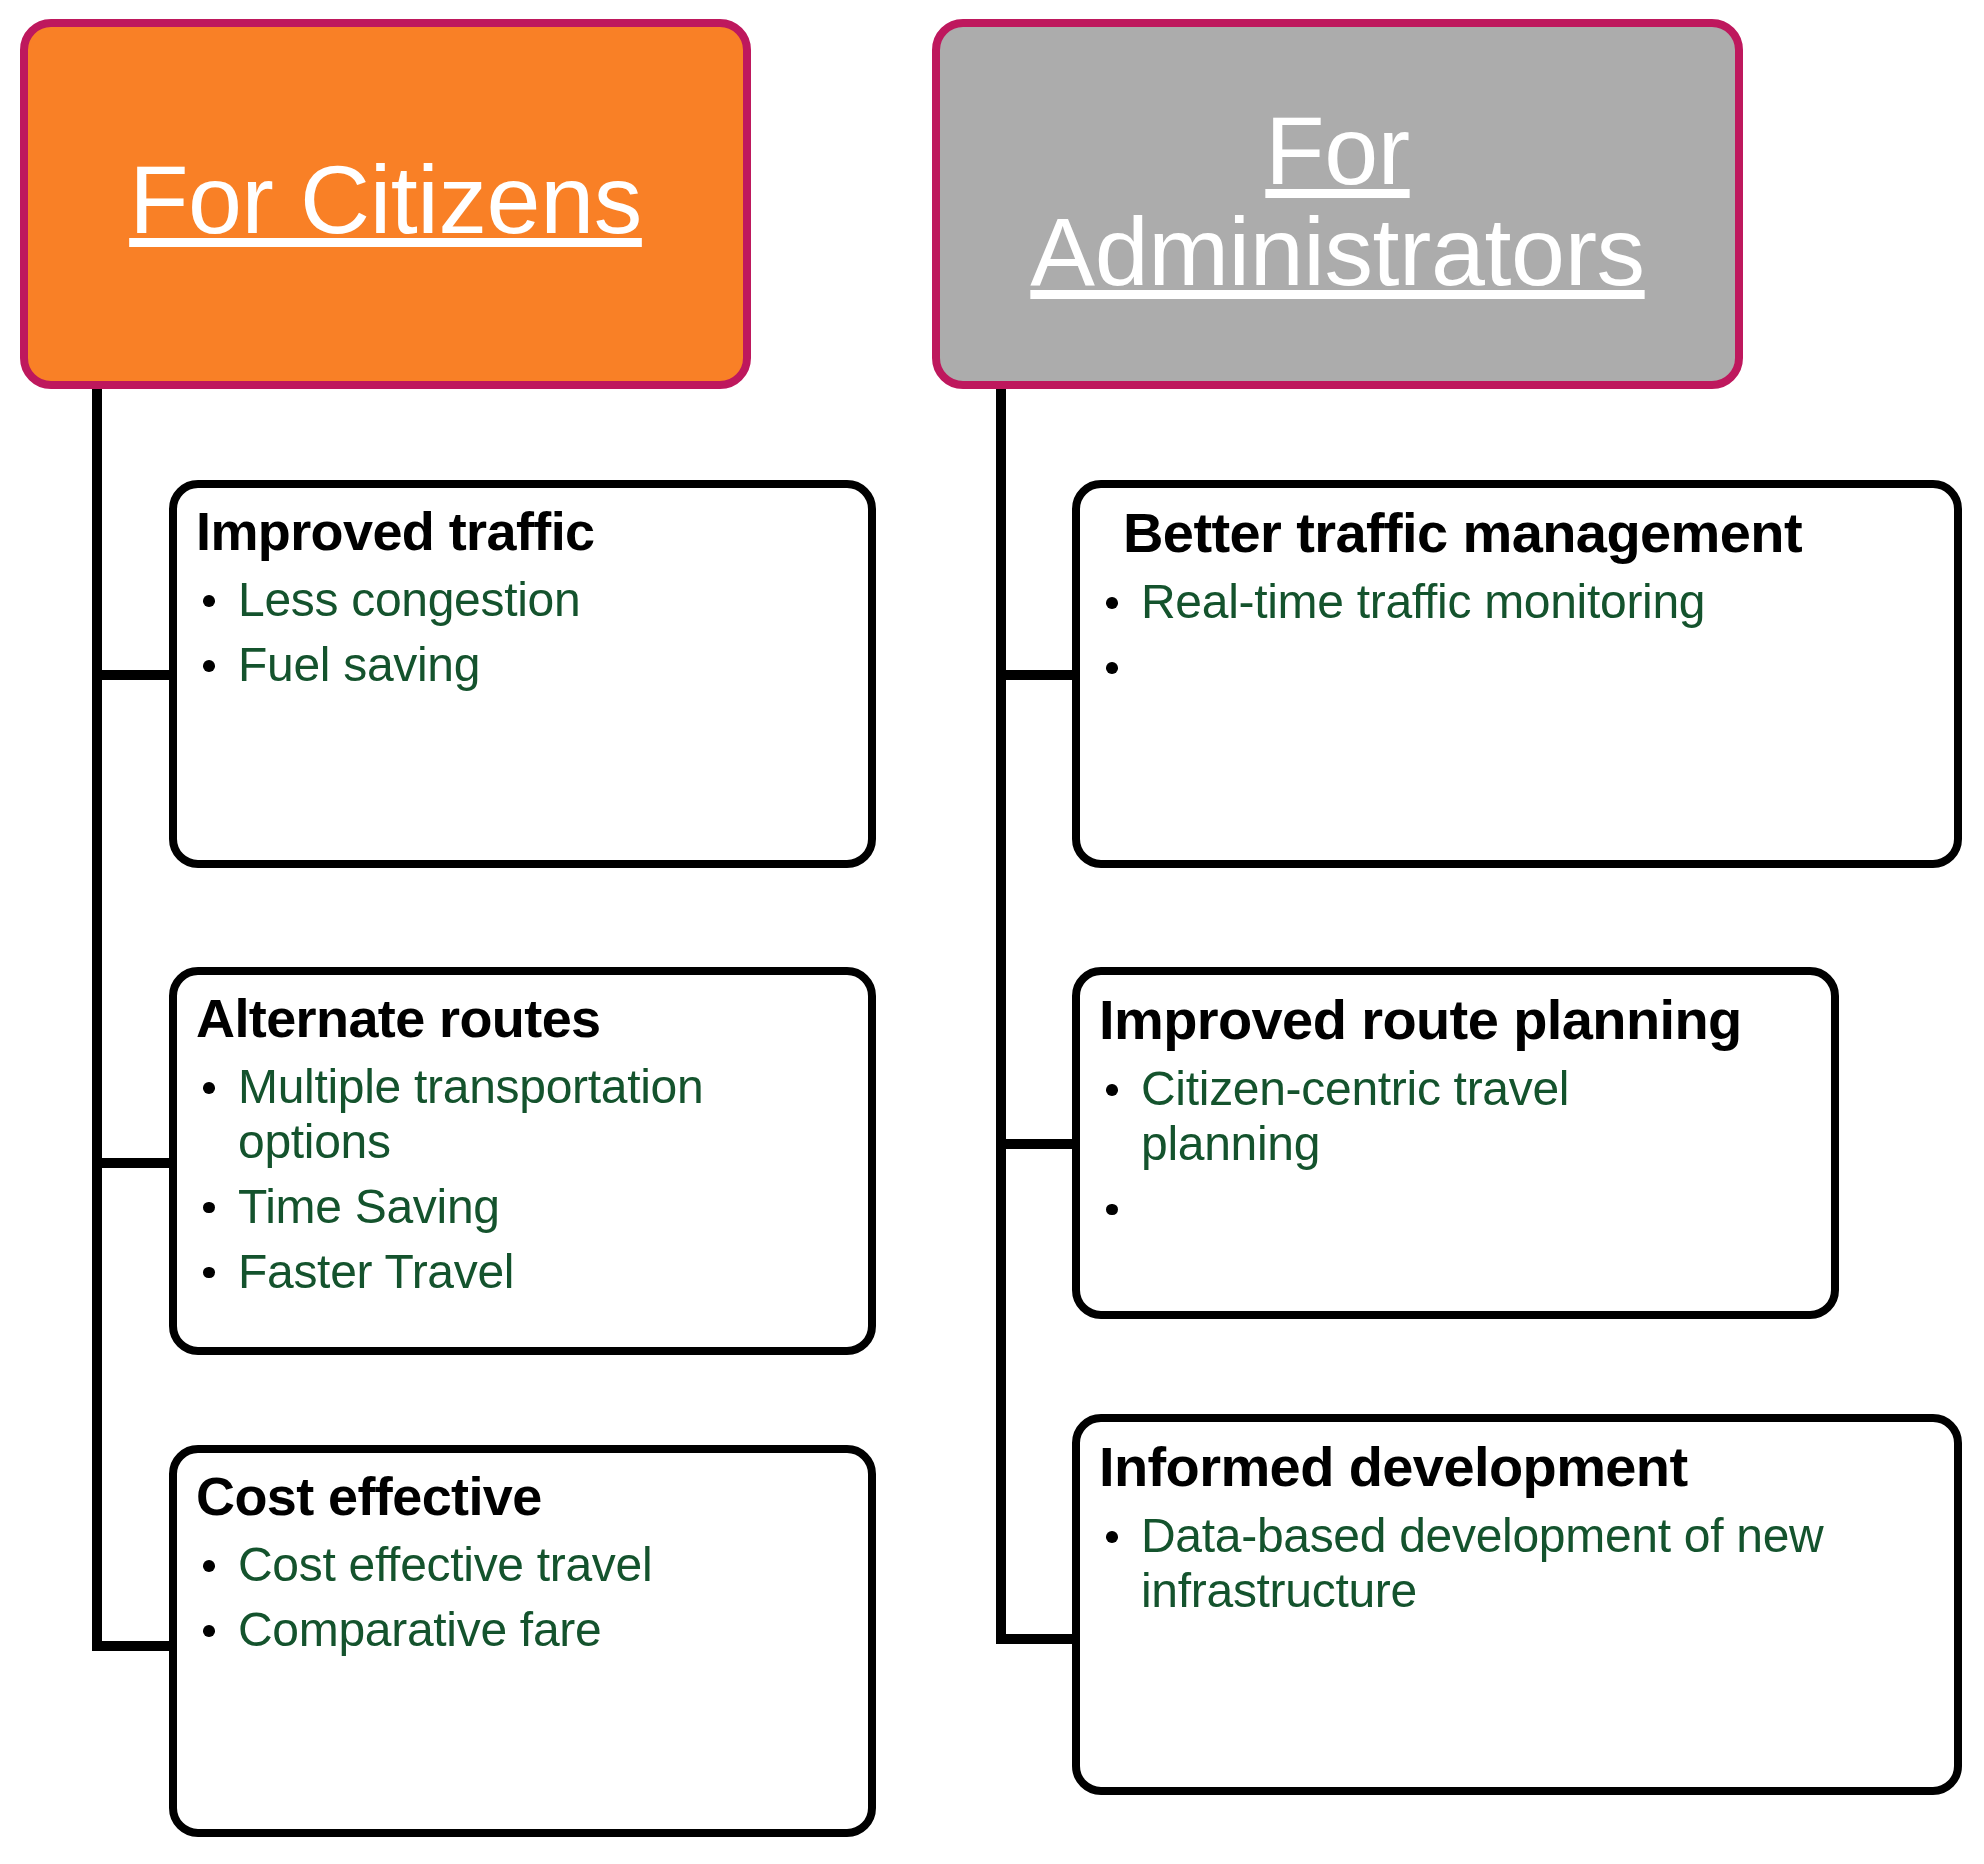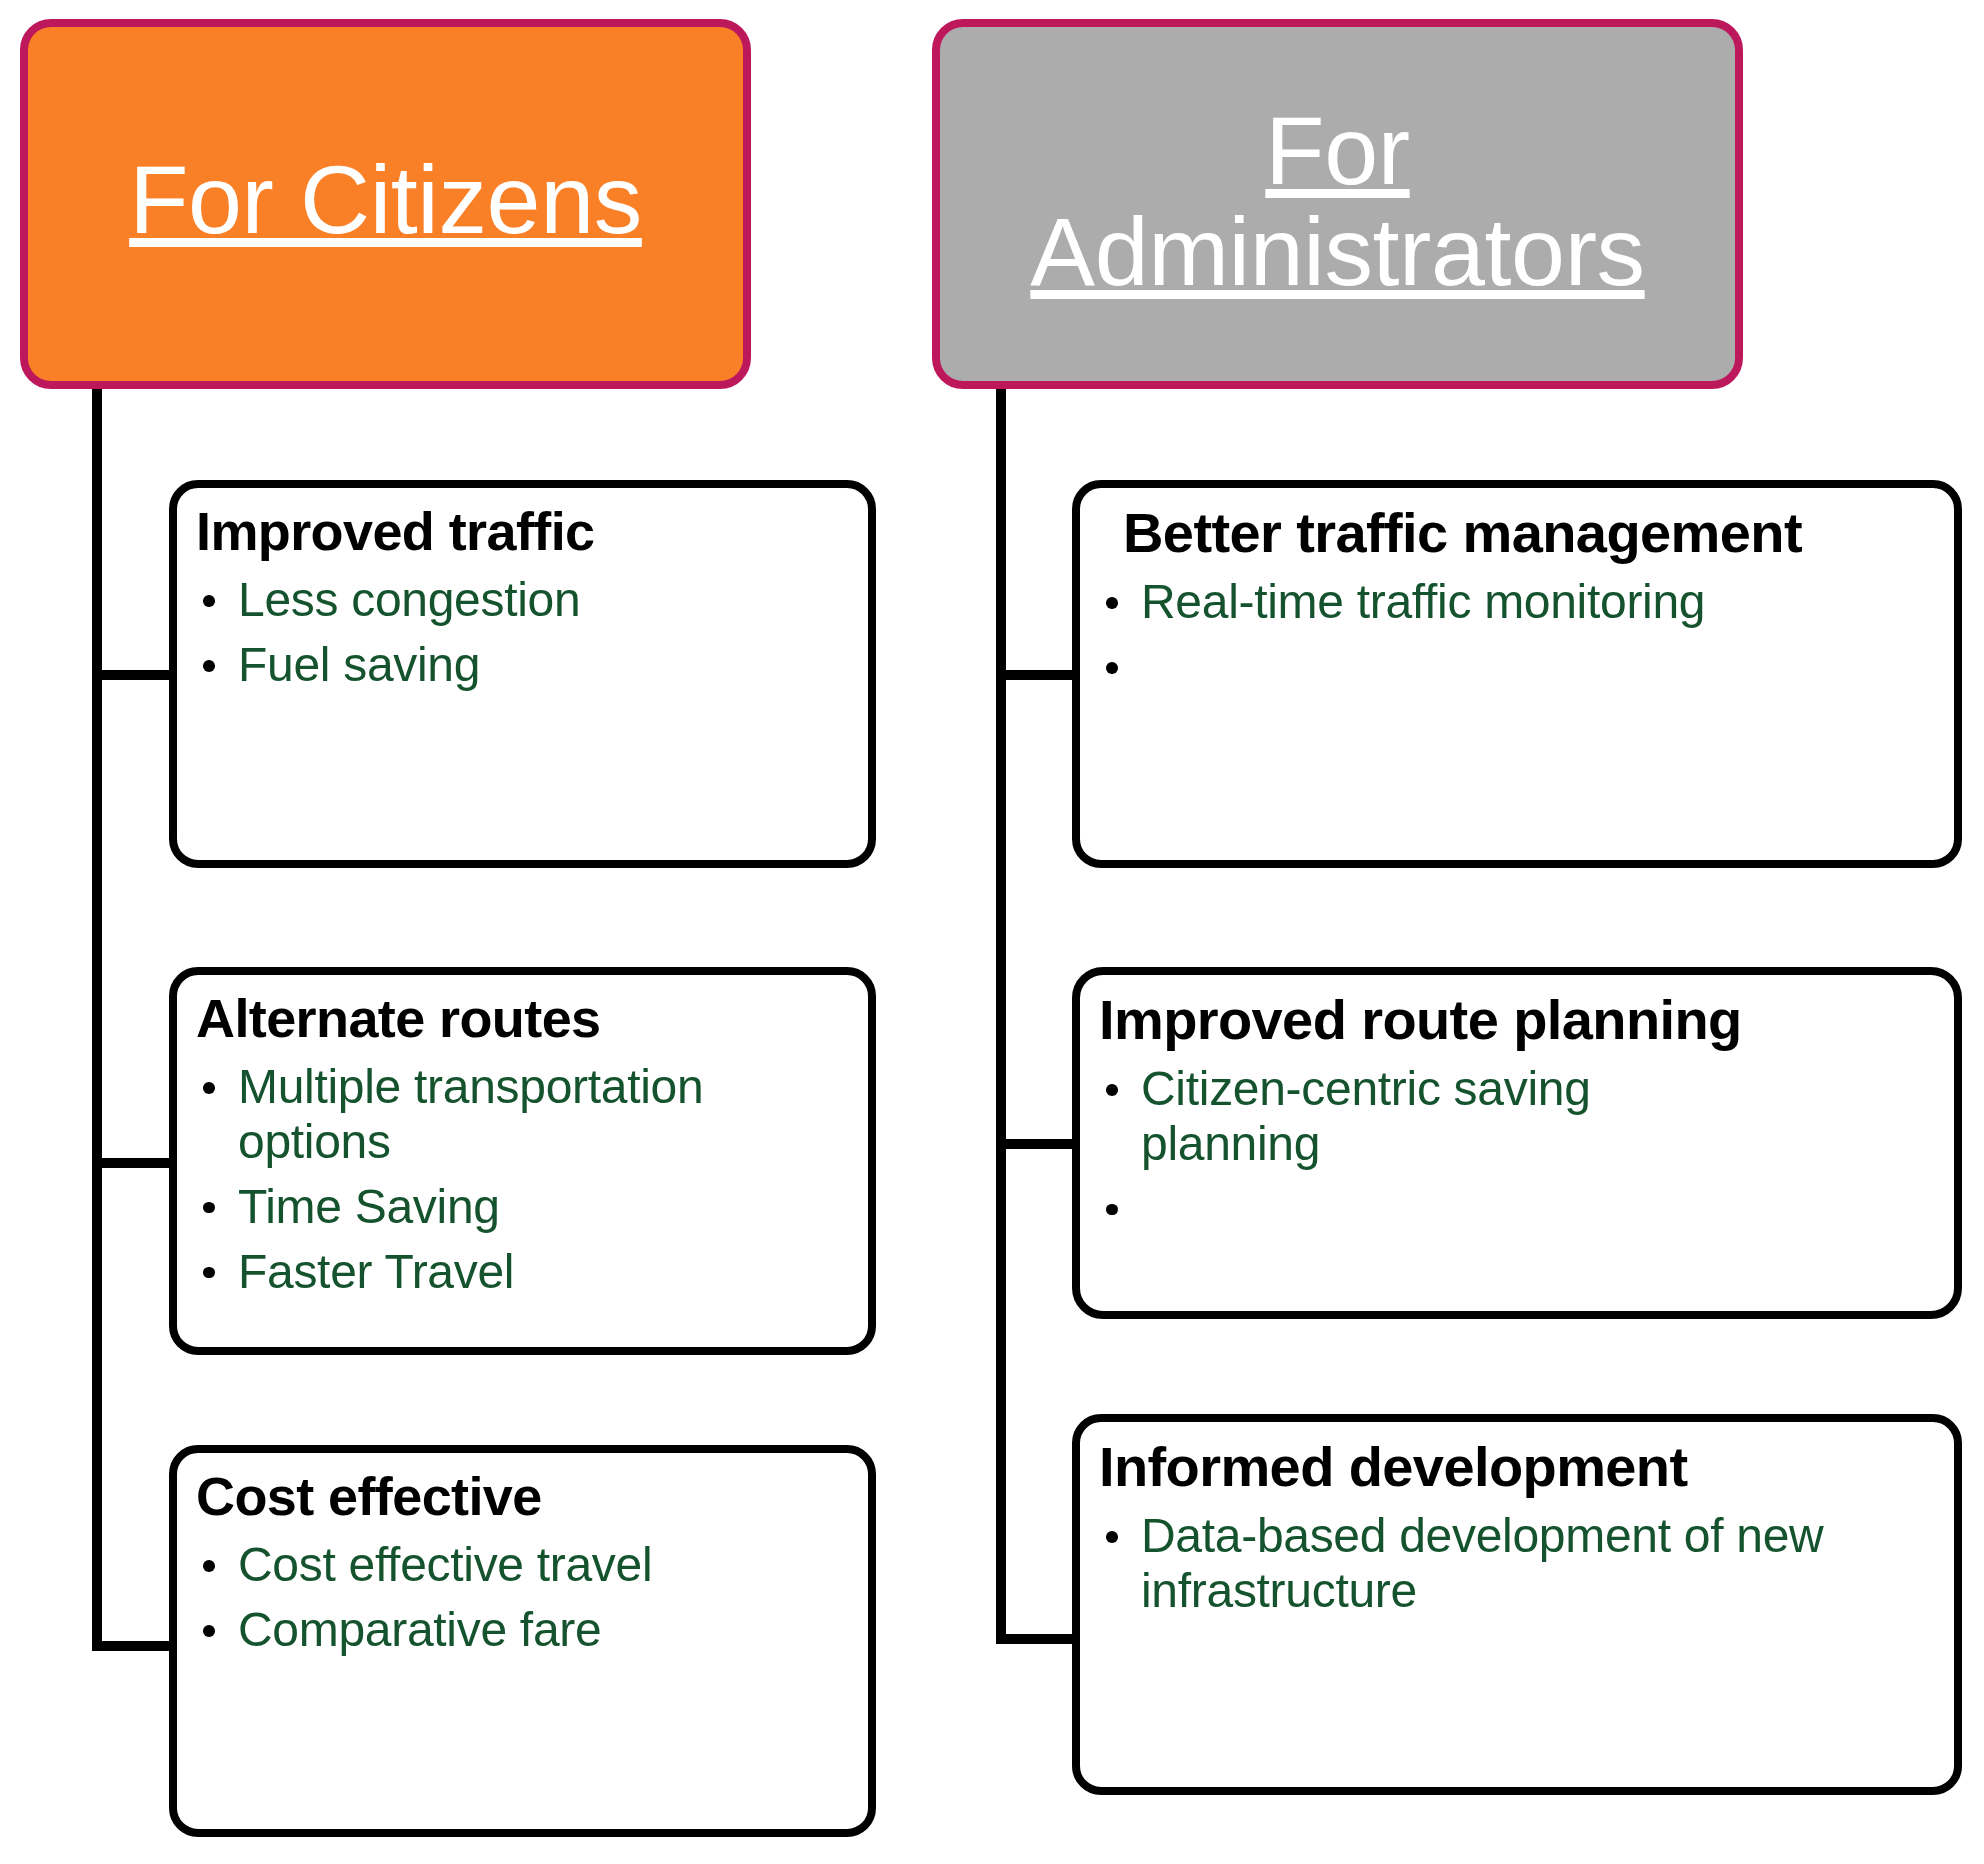--- a/index.html
+++ b/index.html
@@ -114,21 +114,21 @@
     height: 11.7px;
     border-radius: 50%;
     background: #000000;
   }
 
   
   #card-improved-traffic      { left: 169px;  top: 480px;  width: 707px;  height: 388px; }
   #card-alternate-routes      { left: 169px;  top: 967px; width: 707px;  height: 388px; }
   #card-cost-effective        { left: 169px;  top: 1445px; width: 707px;  height: 392px; }
   #card-better-traffic-mgmt   { left: 1072px; top: 480px;  width: 890px; height: 388px; }
-  #card-route-planning        { left: 1072px; top: 967px; width: 890px; height: 352px; border-radius: 31px; }
+  #card-route-planning        { left: 1072px; top: 967px; width: 767px; height: 352px; }
   #card-informed-development  { left: 1072px; top: 1414px; width: 890px; height: 381px; }
 
   
   #card-better-traffic-mgmt .card-title { font-size: 56px; margin-left: 24px; }
   #card-route-planning .card-title { font-size: 56px; }
   #card-informed-development .card-title { font-size: 56px; }
   #card-route-planning .card-list li,
   #card-informed-development .card-list li { white-space: normal; }
 </style>
 </head>
@@ -211,21 +211,21 @@
         <span class="bullet-dot"></span>
       </li>
     </ul>
   </div>
 
   <div id="card-route-planning" class="card">
     <div class="card-title">Improved route planning</div>
     <ul class="card-list">
       <li style="max-width:469px;">
         <span class="bullet-dot"></span>
-        <span>Citizen-centric saving planning</span>
+        <span>Citizen-centric travel planning</span>
       </li>
       <li>
         <span class="bullet-dot"></span>
       </li>
     </ul>
   </div>
 
   <div id="card-informed-development" class="card">
     <div class="card-title">Informed development</div>
     <ul class="card-list">

